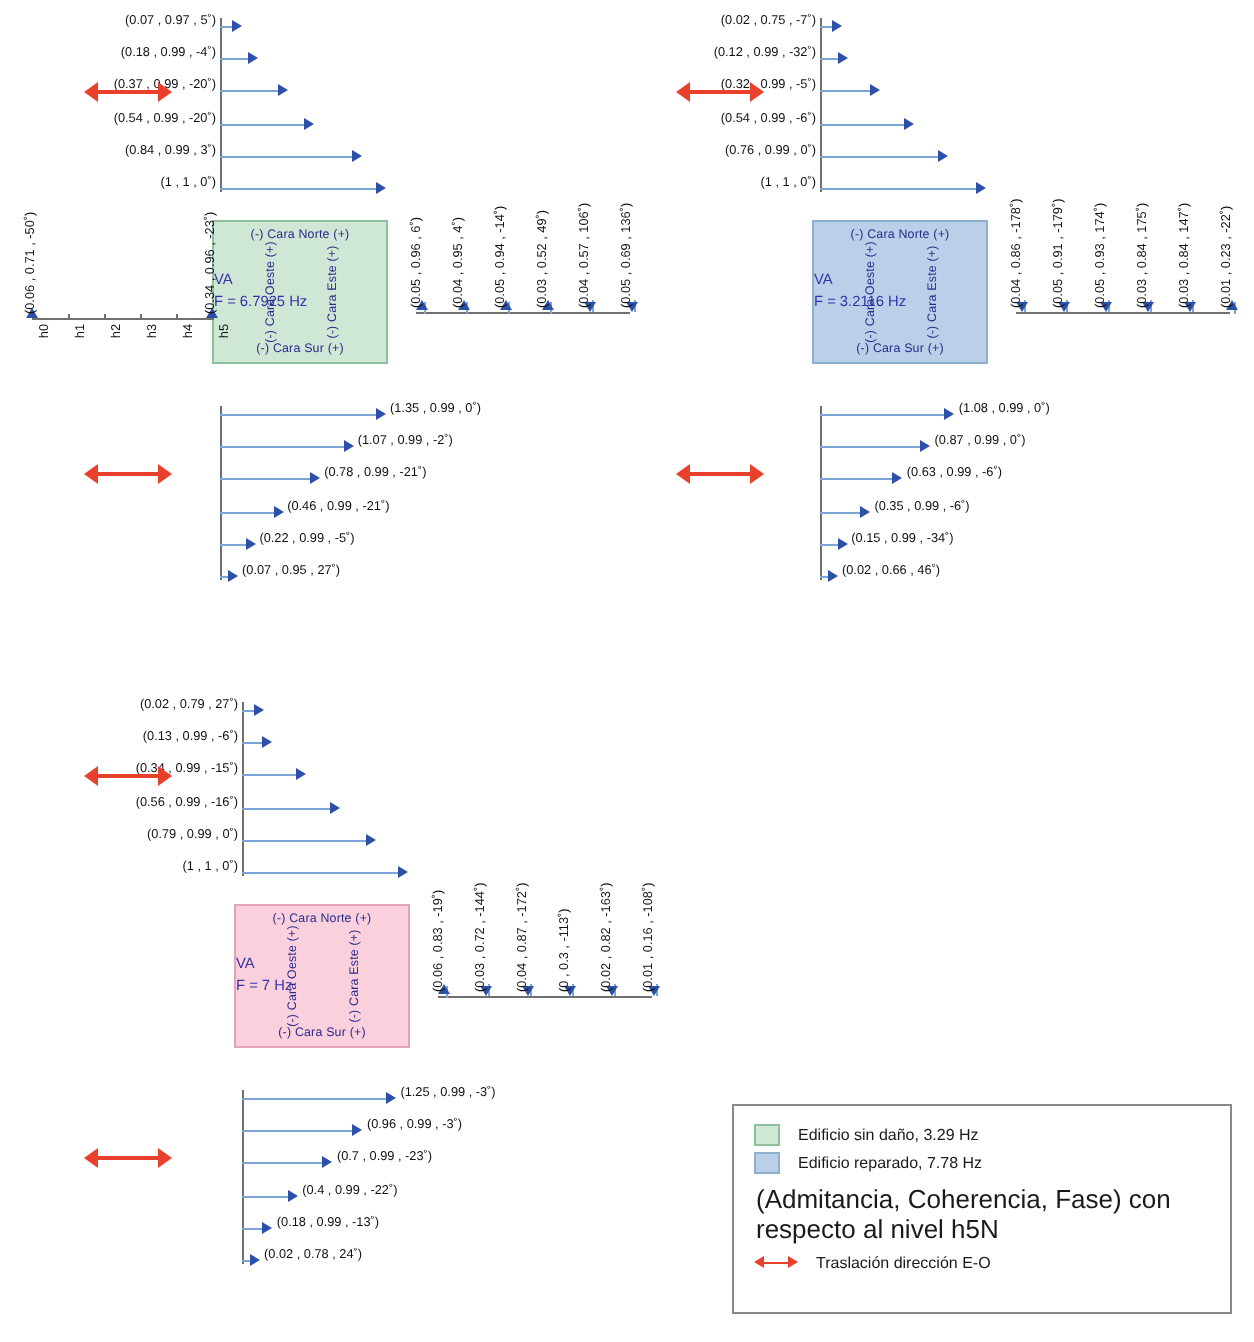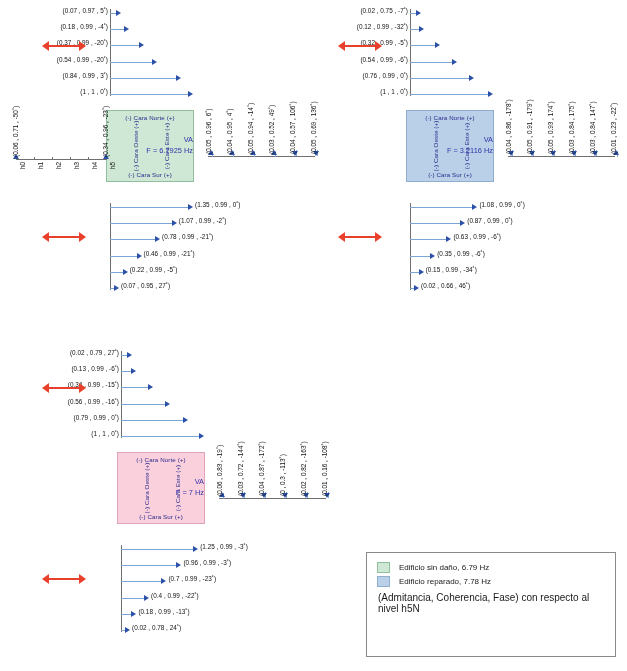--- a/index.html
+++ b/index.html
@@ -42,21 +42,21 @@
     transform-origin: center;
   }
   .bldg .face.east {
     right: 3px; top: 50%;
     transform: translateY(-50%) rotate(-90deg);
     transform-origin: center;
   }
   .bldg .mode {
     position: absolute; left: 0; right: 0; top: 50%;
     transform: translateY(-55%);
-    text-align: right;
+    text-align: left;
     color: #3333a8;
     font-size: 7.4px;
     line-height: 11px;
   }
   .bldg .mode .f { display: block; }
   .arow { position: absolute; height: 10px; }
   .arow .stem {
     position: absolute; left: 0; top: 4px; height: 1px;
     background: #7aa5d6;
   }
@@ -171,21 +171,21 @@
   #legend .sw {
     width: 13px; height: 11px;
     margin-right: 9px;
     border: 1px solid #9a9a9a;
     flex: 0 0 auto;
   }
   #legend .sw.green { background: #cfe7d5; border-color: #8fbf9c; }
   #legend .sw.pink  { background: #fad0dd; border-color: #e0a3b7; }
   #legend .sw.blue  { background: #b9d0e8; border-color: #8fafcf; }
   #legend .note {
-    font-size: 10px; color: #1a1a1a;
+    font-size: 13px; color: #1a1a1a;
     margin: 5px 0 5px 1px;
   }
   #legend .lrow.trans { margin-top: 3px; }
   #legend .minidbl {
     position: relative; width: 22px; height: 9px;
     margin-right: 9px; flex: 0 0 auto;
   }
   #legend .minidbl .bar {
     position: absolute; left: 4px; right: 4px; top: 4px;
     height: 1.4px; background: #e8402a;
@@ -569,21 +569,29 @@
       </div>
       <div class="dbl" style="left: 42px; top: 573.4px;">
         <div class="tip l"></div>
         <div class="bar"></div>
         <div class="tip r"></div>
       </div>
     </div>
     <div id="legend">
       <div class="lrow">
         <span class="sw green"></span>
-        <span>Edificio sin daño, 6.79 Hz</span>
+        <span>Edificio sin daño, 3.29 Hz</span>
       </div>
       <div class="lrow">
         <span class="sw blue"></span>
         <span>Edificio reparado, 7.78 Hz</span>
       </div>
       <div class="note">(Admitancia, Coherencia, Fase) con respecto al nivel h5N</div>
+      <div class="lrow trans">
+        <span class="minidbl">
+          <span class="tip l"></span>
+          <span class="bar"></span>
+          <span class="tip r"></span>
+        </span>
+        <span>Traslación dirección E-O</span>
+      </div>
     </div>
   </div>
 
 </body></html>

